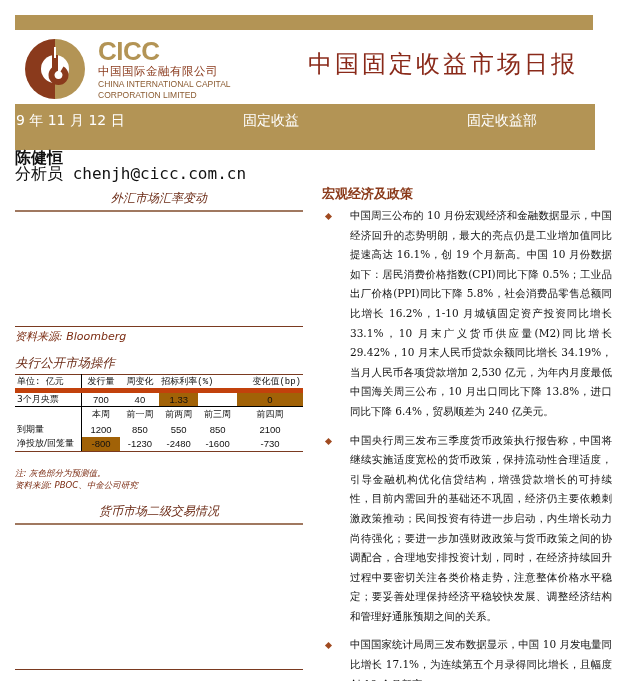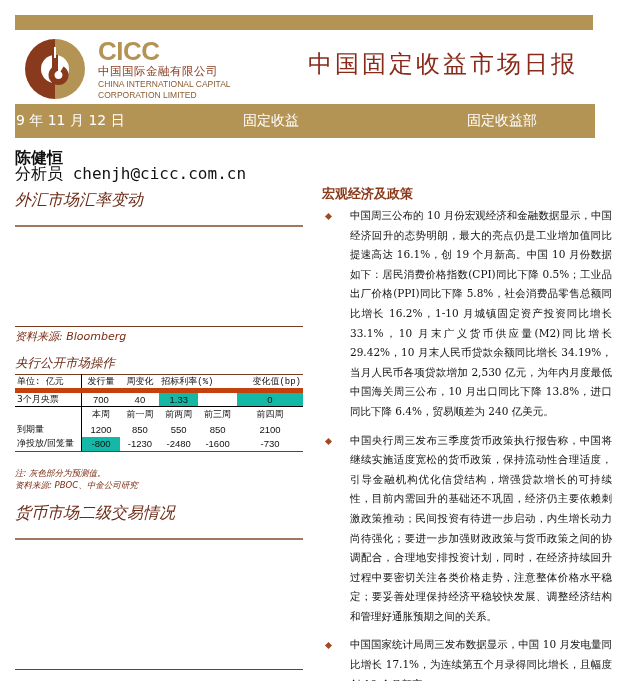--- a/index.html
+++ b/index.html
@@ -9,41 +9,41 @@
   .top-bar { position: absolute; left: 15px; top: 15px; width: 578px; height: 15px; background: #b39455; }
 
   .logo { position: absolute; left: 24px; top: 38px; width: 62px; height: 62px; }
   .logo-text { position: absolute; left: 98px; top: 38px; }
   .logo-cicc { font-family: "Liberation Sans", sans-serif; font-weight: bold; font-size: 26px; color: #b39455; line-height: 26px; letter-spacing: -0.5px; }
   .logo-cn { font-family: "DejaVu Sans", sans-serif; font-size: 11.5px; color: #8a3a1c; line-height: 15px; letter-spacing: 0.5px; }
   .logo-en { font-family: "Liberation Sans", sans-serif; font-size: 8.5px; color: #8a5a30; line-height: 11px; }
 
   .report-title { position: absolute; left: 308px; top: 48px; font-family: "DejaVu Serif", serif; font-size: 24px; color: #8a2a1a; letter-spacing: 3px; }
 
-  .date-bar { position: absolute; left: 15px; top: 104px; width: 580px; height: 34px; background: #b39455; color: #fff; font-size: 14px; }
+  .date-bar { position: absolute; left: 15px; top: 104px; width: 580px; height: 46px; background: #b39455; color: #fff; font-size: 14px; }
   .date-bar span { position: absolute; top: 8px; }
   .date-text { left: -8px; font-family: "DejaVu Sans", sans-serif; }
   .cat-text { left: 228px; }
   .dept-text { left: 452px; }
 
   .author-name { position: absolute; left: 15px; top: 148px; font-weight: bold; font-size: 16px; font-family: "DejaVu Sans", sans-serif; }
   .author-line { position: absolute; left: 15px; top: 164px; font-size: 16px; font-family: "DejaVu Sans Mono", monospace; }
 
-  .sec-head { position: absolute; left: 15px; width: 288px; font-style: italic; color: #6b2a15; font-size: 16px; border-bottom: 2px solid #a07860; padding-bottom: 14px; }
+  .sec-head { position: absolute; left: 15px; width: 288px; font-style: italic; color: #6b2a15; font-size: 12px; border-bottom: 2px solid #a07860; padding-bottom: 3px; text-align: center; }
   .src { position: absolute; left: 15px; font-style: italic; font-size: 11px; color: #7a2a10; font-family: "DejaVu Sans", sans-serif; }
   .hr { position: absolute; left: 15px; width: 288px; height: 0; border-top: 1.5px solid #7a3a20; }
 
   .pboc-head { position: absolute; left: 15px; top: 355px; font-style: italic; color: #6b2a15; font-size: 12.5px; }
 
   table.ops { position: absolute; left: 15px; top: 374px; width: 288px; border-collapse: collapse; font-size: 9.5px; font-family: "Liberation Sans", sans-serif; }
   table.ops td { height: 15px; padding: 0 2px; text-align: center; white-space: nowrap; }
   table.ops td.lbl { text-align: left; width: 66px; border-right: 1.5px solid #000; font-family: "DejaVu Sans", sans-serif; font-size: 9px; }
   table.ops tr.h1 td { border-top: 1.5px solid #7a3a20; border-bottom: 5px solid #c2410c; font-family: Liberation Mono, monospace; font-size: 9px; }
   table.ops tr.r1 td { border-bottom: 1.5px solid #000; }
-  table.ops td.gray { background: #14b8a6; text-align: center; }
+  table.ops td.gray { background: #a16207; text-align: center; }
   table.ops tr.wk td { font-family: "DejaVu Sans", sans-serif; font-size: 9px; }
   table.ops tr.last td { border-bottom: 1.5px solid #7a3a20; }
 
   .note { position: absolute; left: 15px; font-style: italic; font-size: 8.5px; color: #7a2a10; font-family: "DejaVu Sans", sans-serif; }
 
   .right-head { position: absolute; left: 322px; top: 185px; font-weight: bold; color: #8a3a1a; font-size: 13px; }
   .bullets { position: absolute; left: 322px; top: 206px; width: 290px; list-style: none; }
   .bullets li { position: relative; padding-left: 28px; font-size: 10.5px; line-height: 19.6px; color: #111; margin-bottom: 9px; text-align: justify; }
   .bullets li .dot { position: absolute; left: 4px; top: 8px; width: 5px; height: 5px; background: #a04a20; transform: rotate(45deg); }
 </style>

